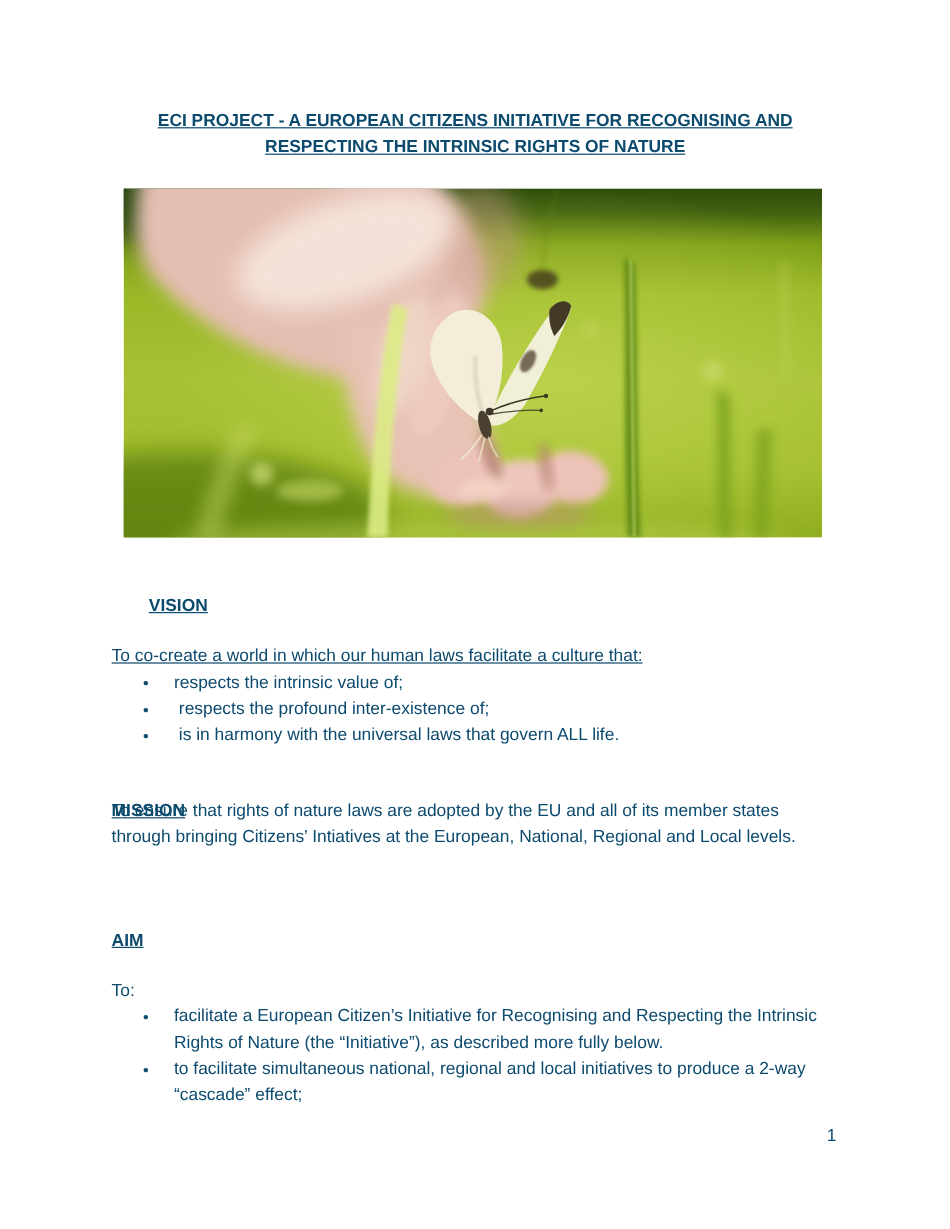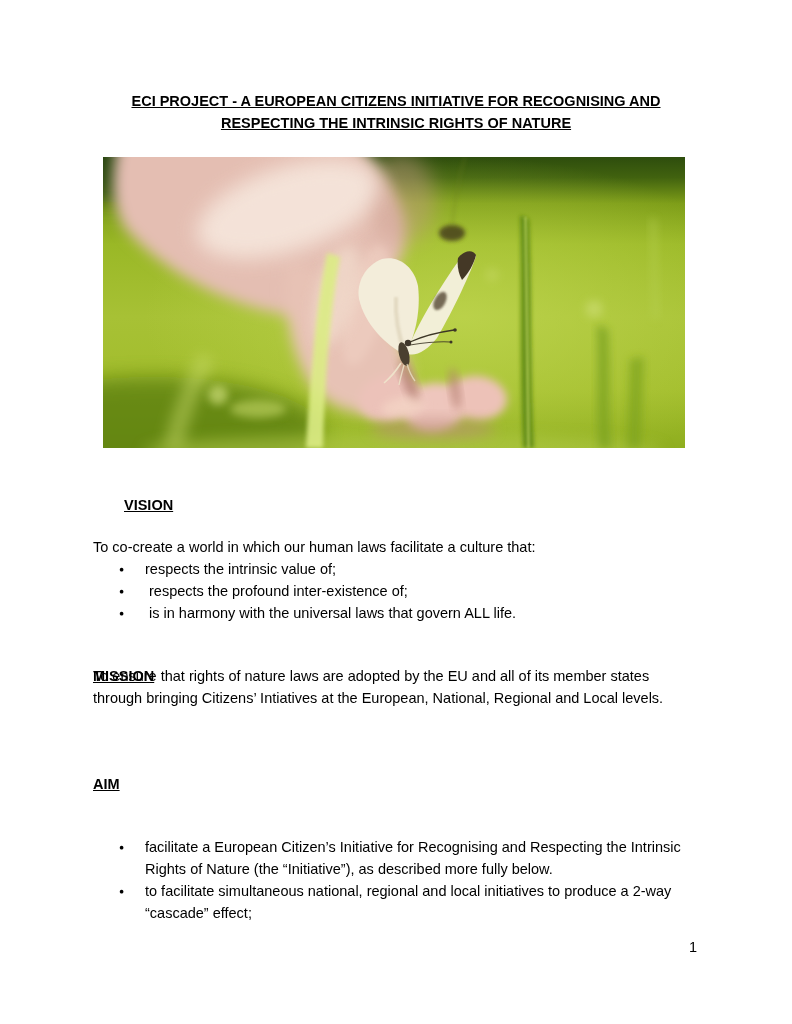--- a/index.html
+++ b/index.html
@@ -1,33 +1,33 @@
 <!DOCTYPE html>
 <html><head>
 <meta charset="utf-8">
 <style>
   html,body{margin:0;padding:0;background:#ffffff;}
   .page{
     position:relative;
     width:792px;height:1024px;
     background:#ffffff;
     font-family:"Liberation Sans","DejaVu Sans",sans-serif;
-    font-size:14.5px;line-height:22px;color:#000000;
+    font-size:14.5px;line-height:22px;color:#0c4a6e;
     overflow:hidden;
   }
   .abs{position:absolute;}
   .doc-title{
     top:90px;left:93px;width:606px;
     text-align:center;font-weight:bold;text-decoration:underline;
   }
   .photo-figure{top:157px;left:103px;width:582px;height:291px;margin:0;}
   .photo-figure svg{display:block;}
   .heading{font-weight:bold;text-decoration:underline;}
   .vision-heading{top:494px;left:93px;margin-left:31px;}
-  .vision-intro{top:536px;left:93px;width:606px;}
+  .vision-intro{top:536px;left:93px;width:606px;text-decoration:underline;}
   .vision-list{top:558px;left:93px;}
   .mission-heading{top:665px;left:93px;}
   .mission-body{top:665px;left:93px;width:606px;}
   .aim-heading{top:773px;left:93px;}
   .aim-intro{top:815px;left:93px;width:606px;}
   .aim-list{top:836px;left:93px;}
   ul.doc-list{margin:0;padding:0;list-style:none;width:606px;}
   ul.doc-list li{
     position:relative;padding-left:52px;
     white-space:pre-wrap;
@@ -143,20 +143,21 @@
   <ul class="abs doc-list vision-list">
     <li>respects the intrinsic value of;</li>
     <li> respects the profound inter-existence of;</li>
     <li> is in harmony with the universal laws that govern ALL life.</li>
   </ul>
 
   <div class="abs heading mission-heading">MISSION</div>
   <div class="abs mission-body">To ensure that rights of nature laws are adopted by the EU and all of its member states through bringing Citizens’ Intiatives at the European, National, Regional and Local levels.</div>
 
   <div class="abs heading aim-heading">AIM</div>
+  <div class="abs aim-intro">To:</div>
   <ul class="abs doc-list aim-list">
     <li>facilitate a European Citizen’s Initiative for Recognising and Respecting the Intrinsic Rights of Nature (the “Initiative”), as described more fully below.</li>
     <li>to facilitate simultaneous national, regional and local initiatives to produce a 2-way “cascade” effect;</li>
   </ul>
 
   <div class="abs page-number">1</div>
 
 </div>
 
 </body></html>

